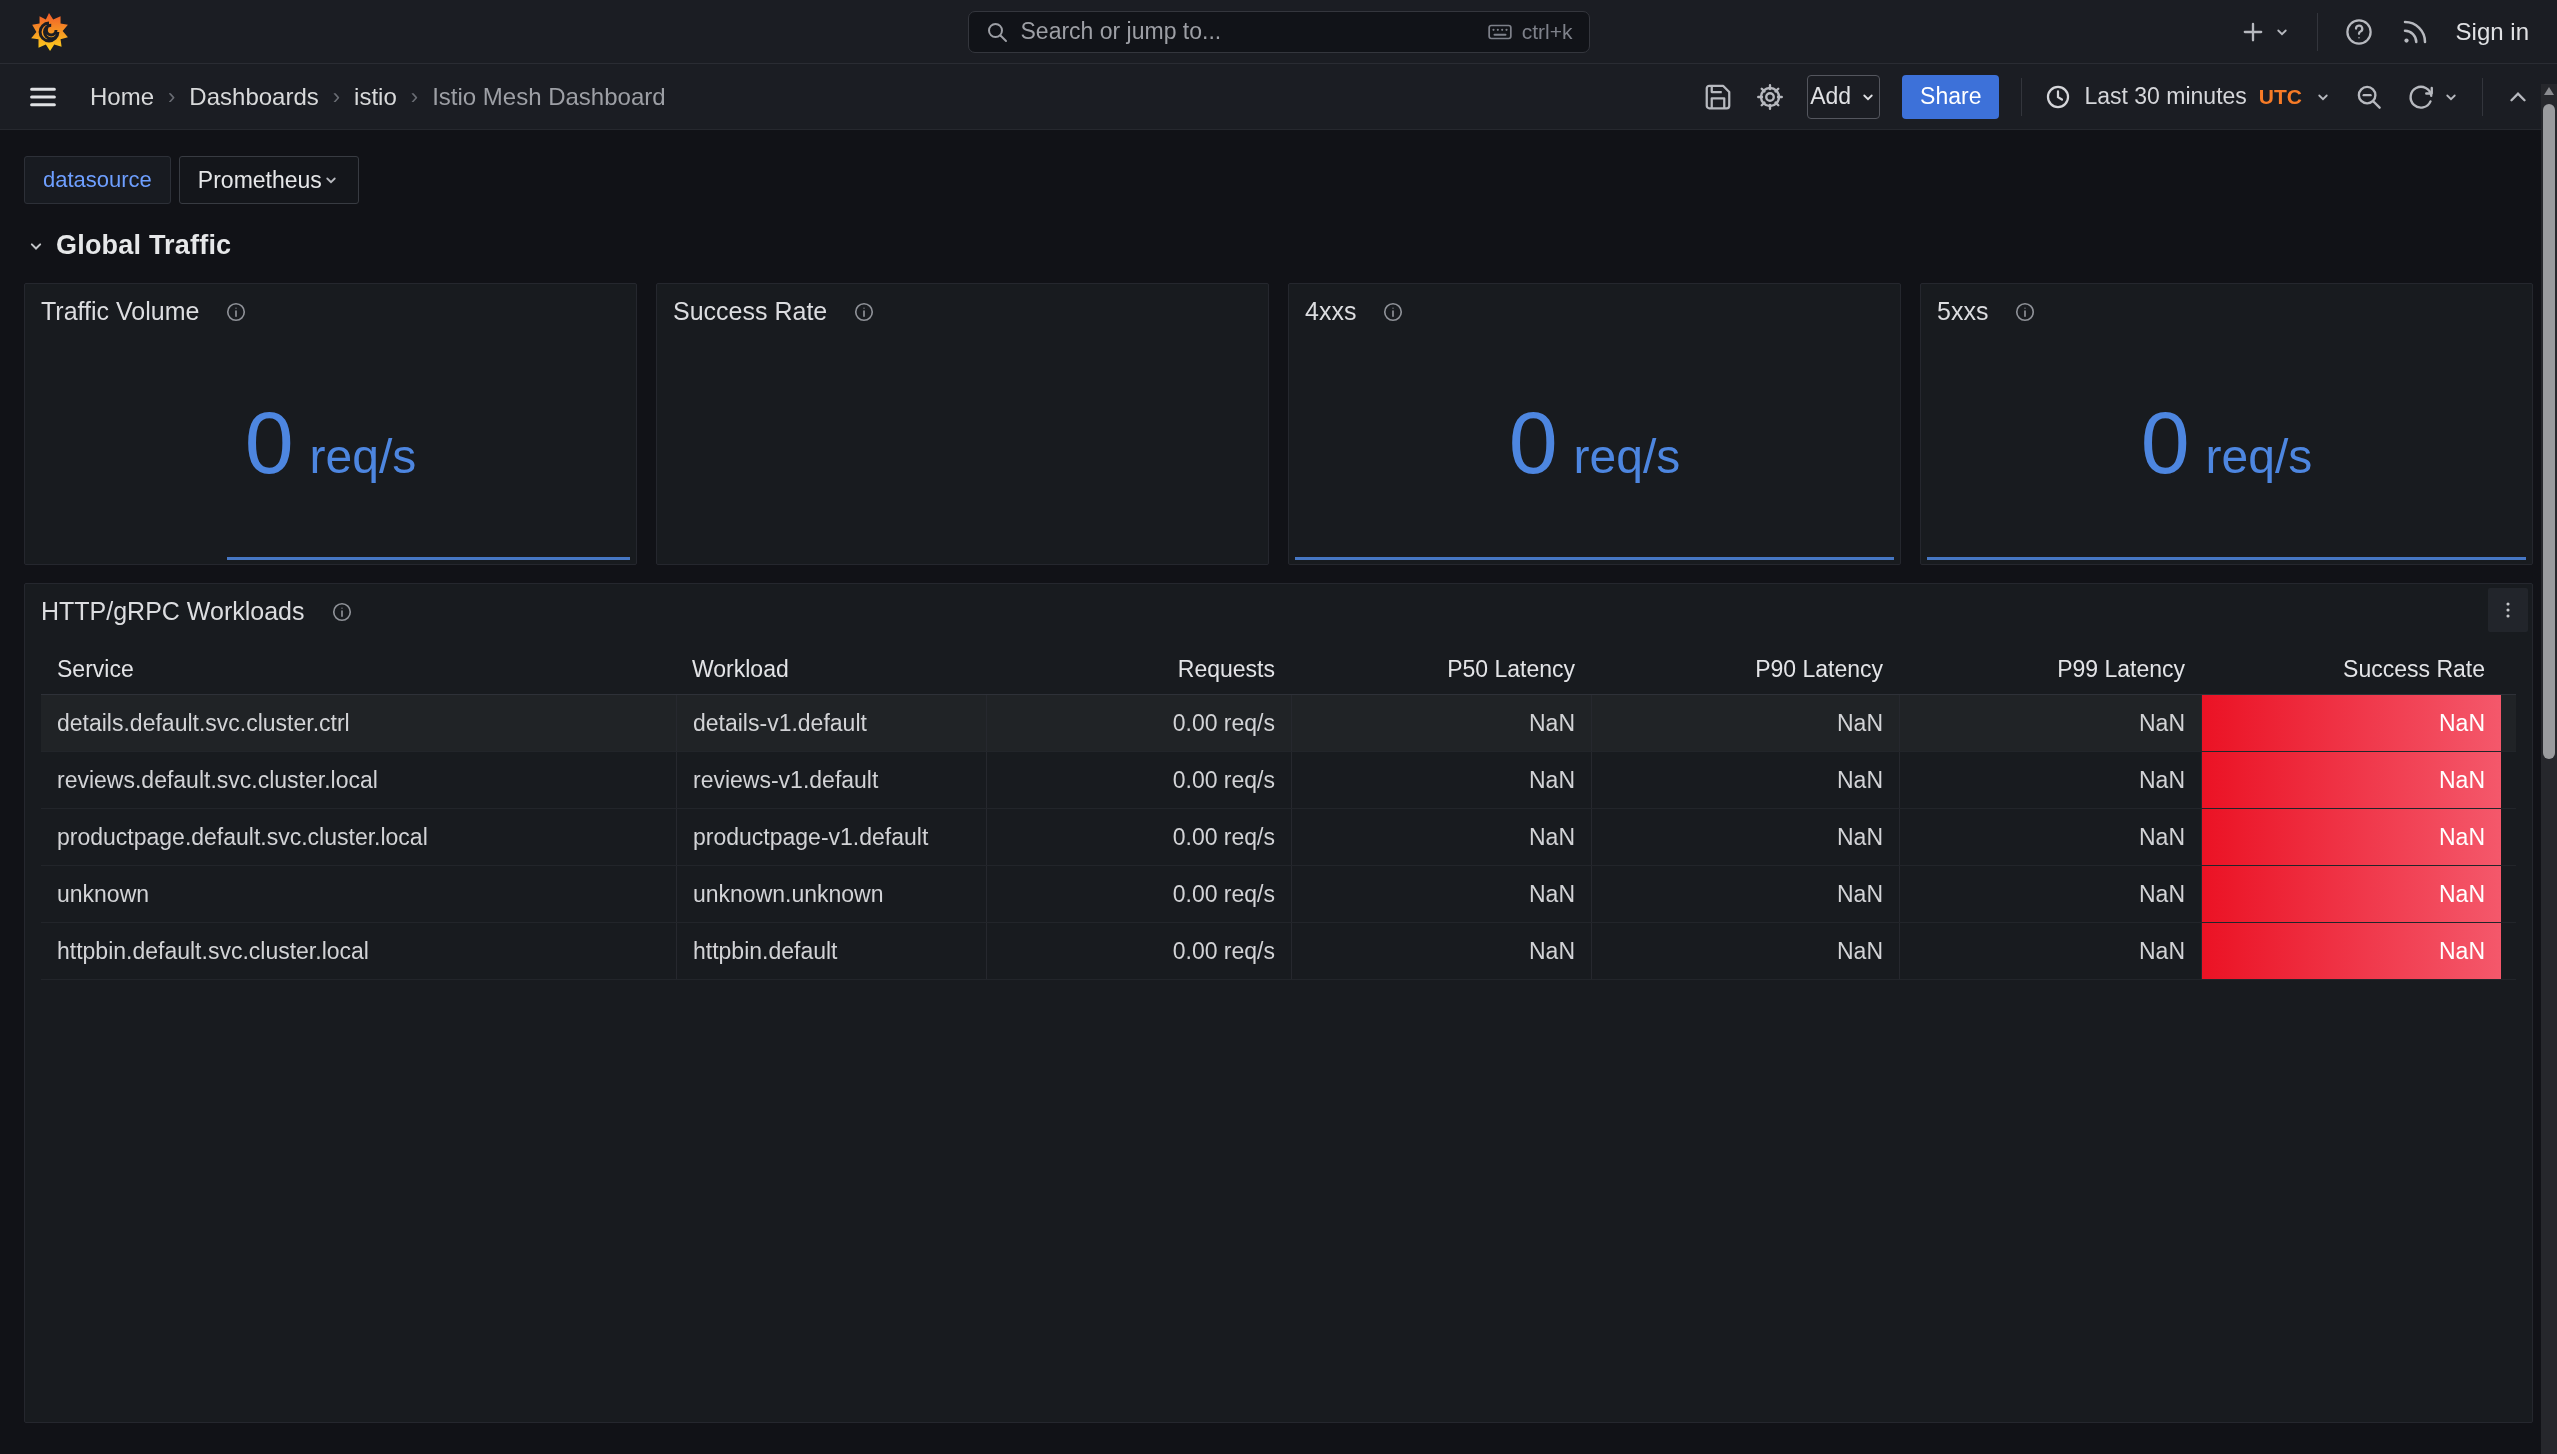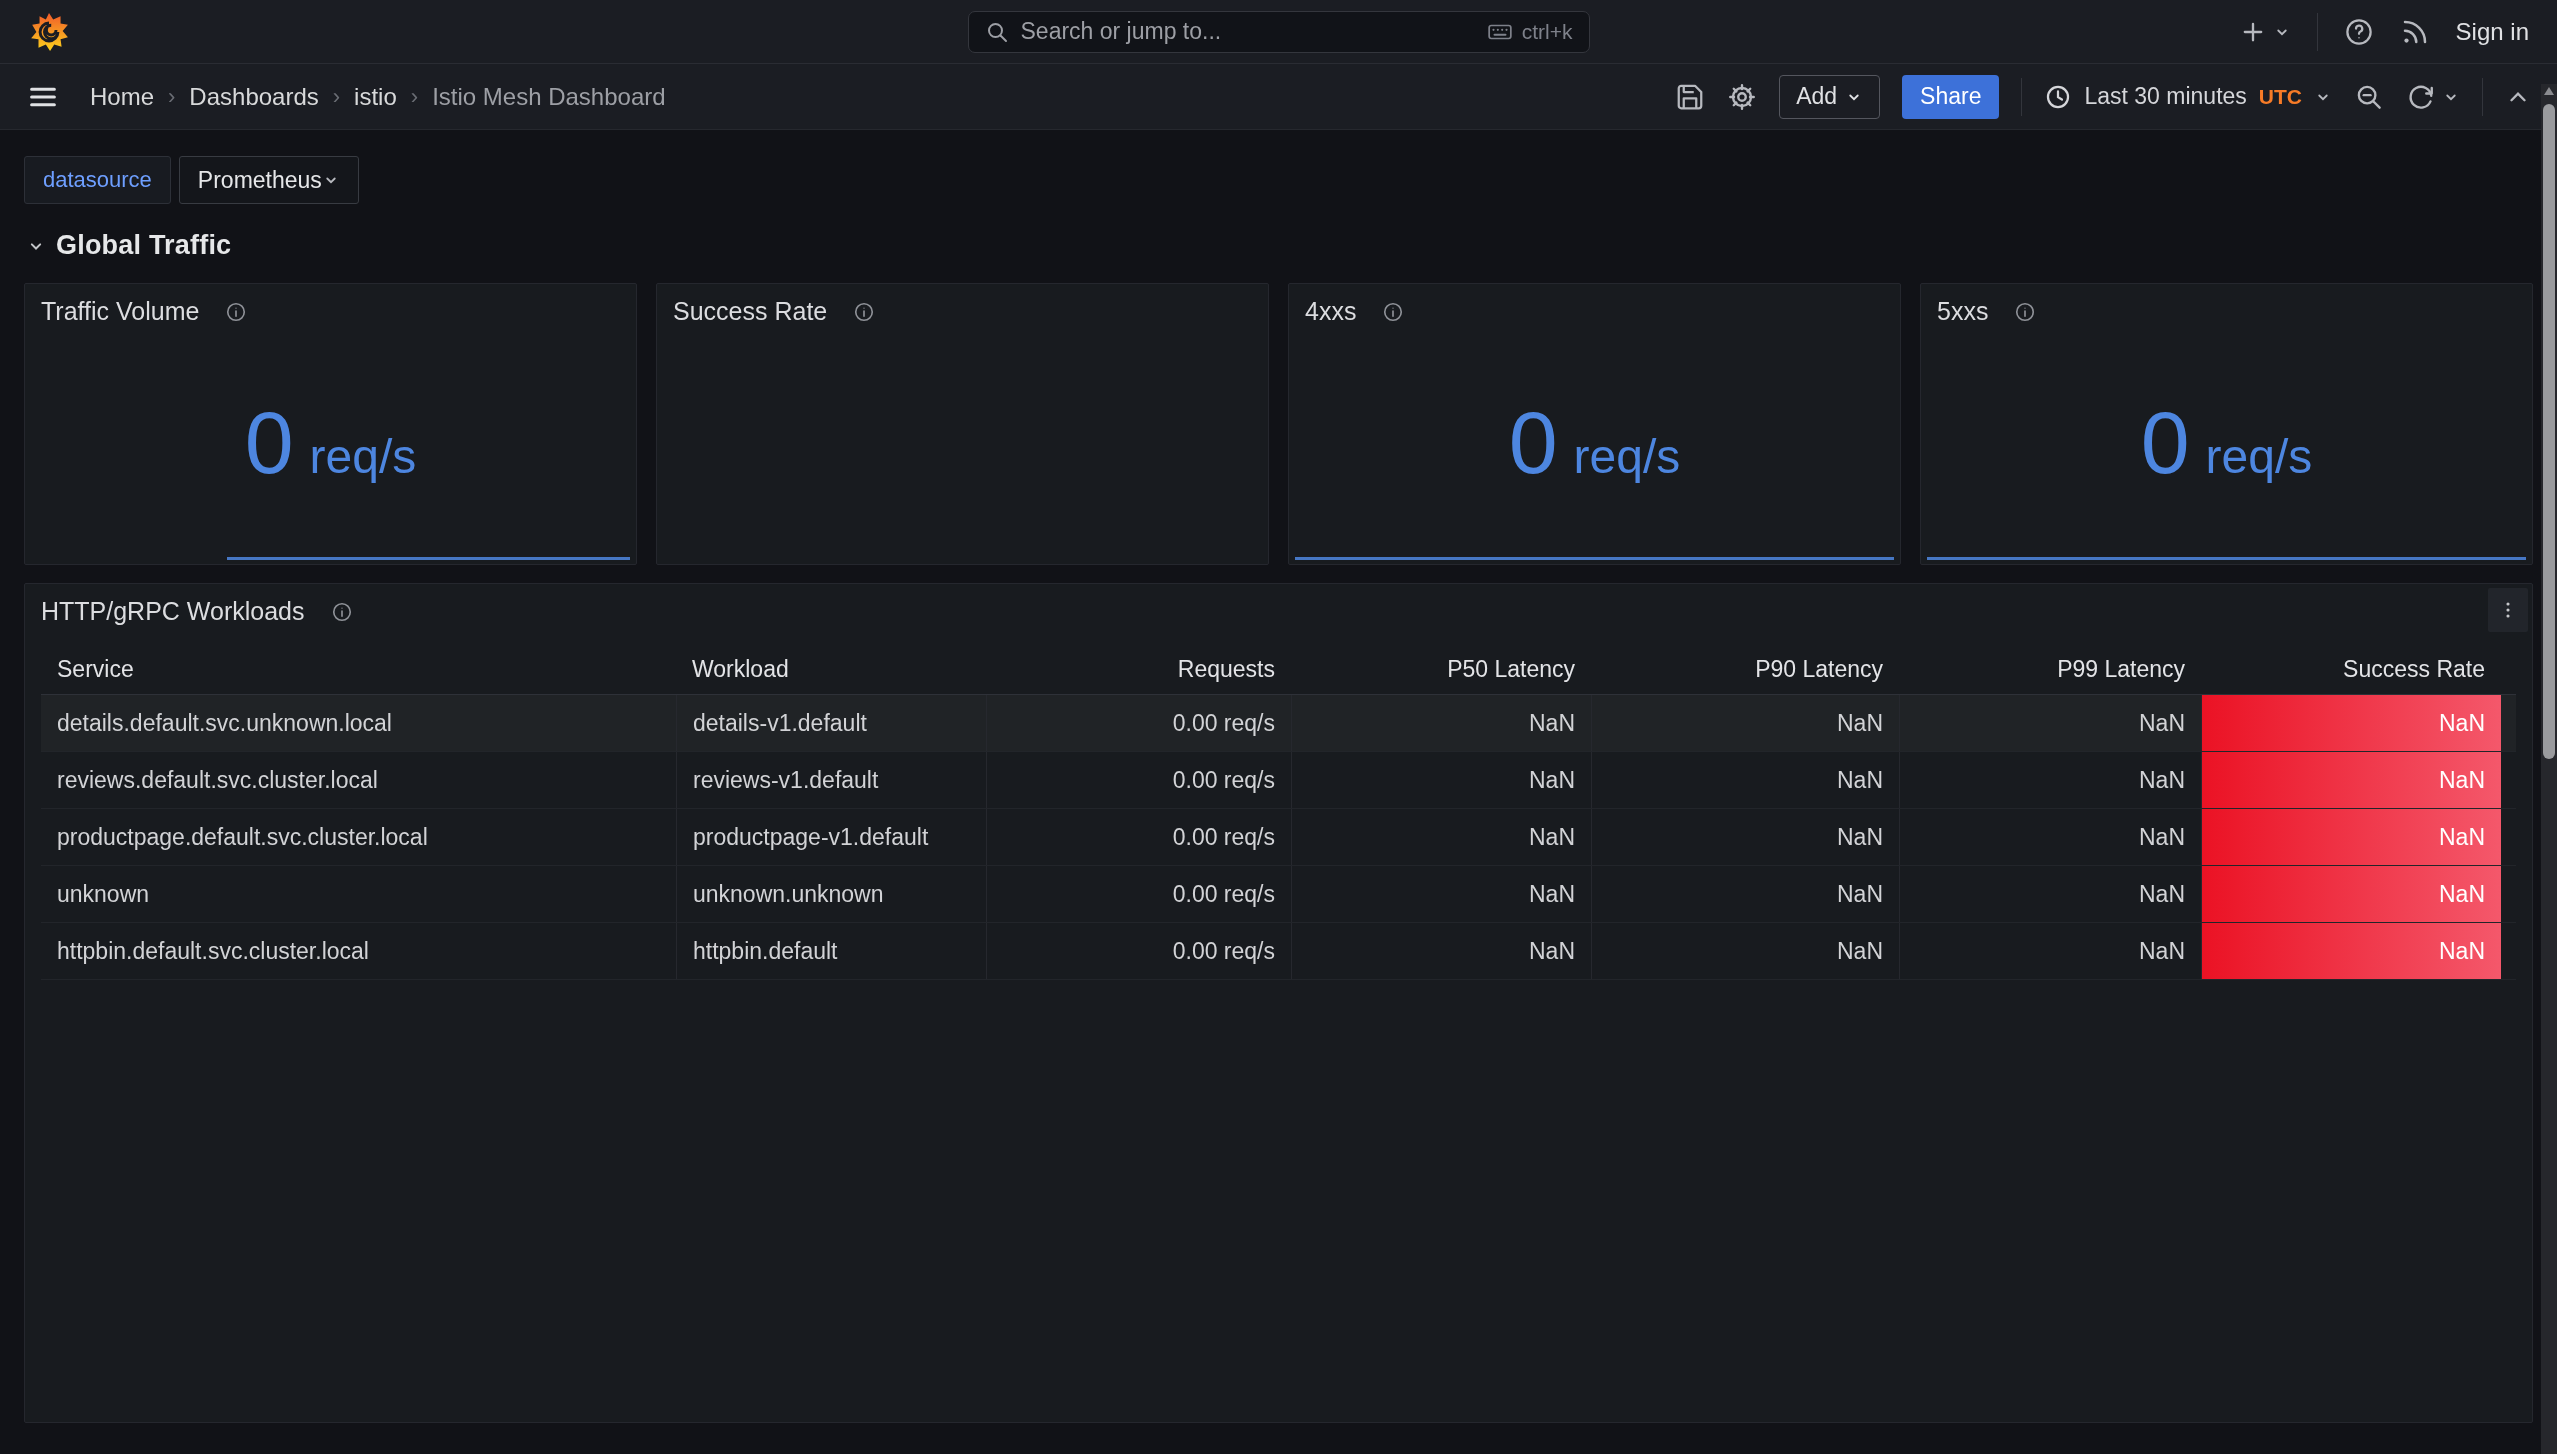--- a/index.html
+++ b/index.html
@@ -35,21 +35,21 @@
   .toolbar {
     height:66px; background:#1b1d23; border-bottom:1px solid #26282e;
     display:flex; align-items:center; padding:0 26px; gap:10px;justify-content:space-between;
   }
   .breadcrumb { display:flex; align-items:center; gap:14px; font-size:24px; margin-left:20px; }
   .crumb { color:#d8d9da; cursor:pointer; }
   .crumb.current { color:#9d9fa5; cursor:default; }
   .crumb-sep { color:#6a6d74; font-size:22px; }
   .toolbar-right { margin-left:auto; display:flex; align-items:center; gap:22px; }
   .btn-outline {
-    border:1px solid #54565e; border-radius:4px; height:44px; padding:0 16px;
+    border:1px solid #54565e; border-radius:4px; height:44px; padding:0 2px;
     display:flex; align-items:center; gap:8px; font-size:23px; color:#e0e1e4; cursor:pointer;
     background:transparent;
   }
   .btn-share {
     background:#3d71d9; border-radius:4px; height:44px; padding:0 18px;
     display:flex; align-items:center; font-size:23px; color:#ffffff; cursor:pointer;
   }
   .timepicker { display:flex; align-items:center; gap:12px; font-size:23px; color:#d5d6da; cursor:pointer; }
   .tz { color:#f77b27; font-weight:600; font-size:21px; }
 
@@ -367,21 +367,21 @@
           <div class="hcell">Service</div>
           <div class="hcell">Workload</div>
           <div class="hcell num">Requests</div>
           <div class="hcell num">P50 Latency</div>
           <div class="hcell num">P90 Latency</div>
           <div class="hcell num">P99 Latency</div>
           <div class="hcell num">Success Rate</div>
         </div>
       <div>
           <div class="trow">
-            <div class="cell">details.default.svc.unknown.local</div>
+            <div class="cell">details.default.svc.cluster.ctrl</div>
             <div class="cell">details-v1.default</div>
             <div class="cell num">0.00 req/s</div>
             <div class="cell num">NaN</div>
             <div class="cell num">NaN</div>
             <div class="cell num">NaN</div>
             <div class="cell num red">NaN</div>
           </div>
           <div class="trow">
             <div class="cell">reviews.default.svc.cluster.local</div>
             <div class="cell">reviews-v1.default</div>

